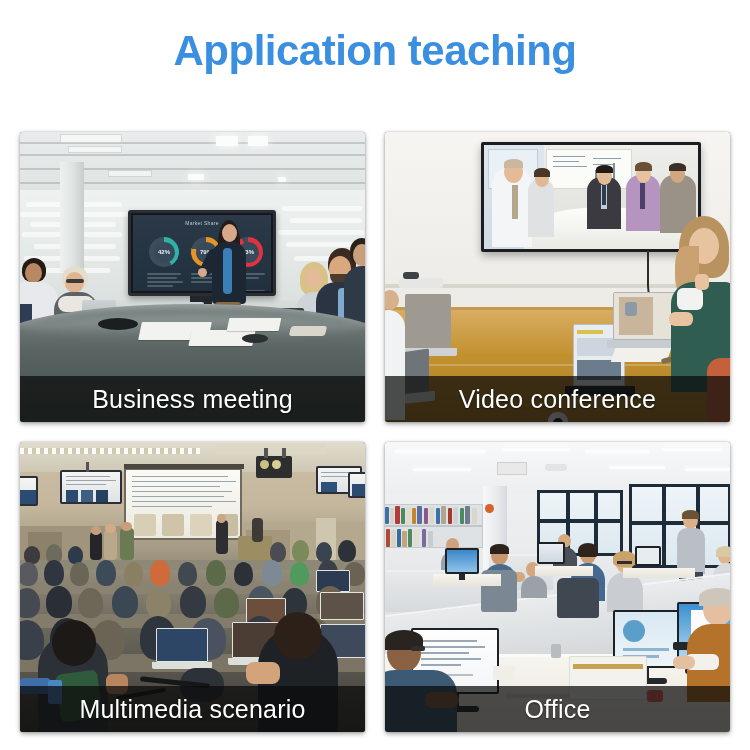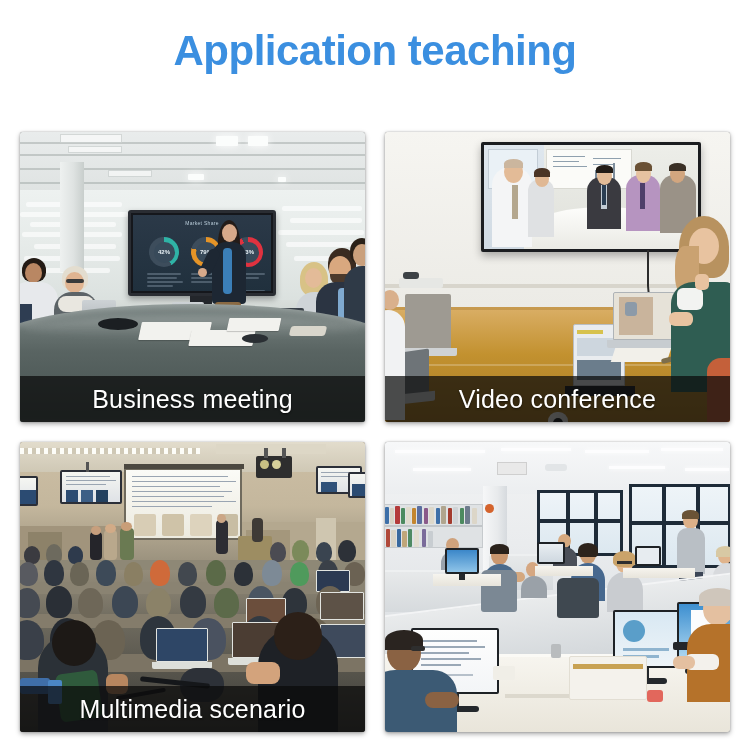--- a/index.html
+++ b/index.html
@@ -753,15 +753,18 @@
         <div class="sh" style="left:52px;top:58px;width:34px;height:16px;background:#8a6243;border-radius:8px;"></div>
       </div>
       <div class="person" style="left:296px;top:150px;width:64px;height:110px;">
         <div class="p-head" style="left:22px;top:0;width:30px;height:34px;background:#e4c0a0;"></div>
         <div class="sh" style="left:18px;top:-4px;width:38px;height:18px;background:#cfc6bb;border-radius:50% 50% 0 0;"></div>
         <div class="p-body" style="left:6px;top:32px;width:62px;height:78px;background:#b5722a;border-radius:24px 14px 0 0;"></div>
         <div class="sh" style="left:4px;top:62px;width:34px;height:16px;background:#f3f1ec;border-radius:6px;"></div>
         <div class="sh" style="left:-8px;top:64px;width:22px;height:13px;background:#e4c0a0;border-radius:6px;"></div>
       </div>
     </div>
+    <div class="caption-bar">
+      <span class="caption-text">Office</span>
+    </div>
   </div>
 
 </div>
 
 </body></html>

